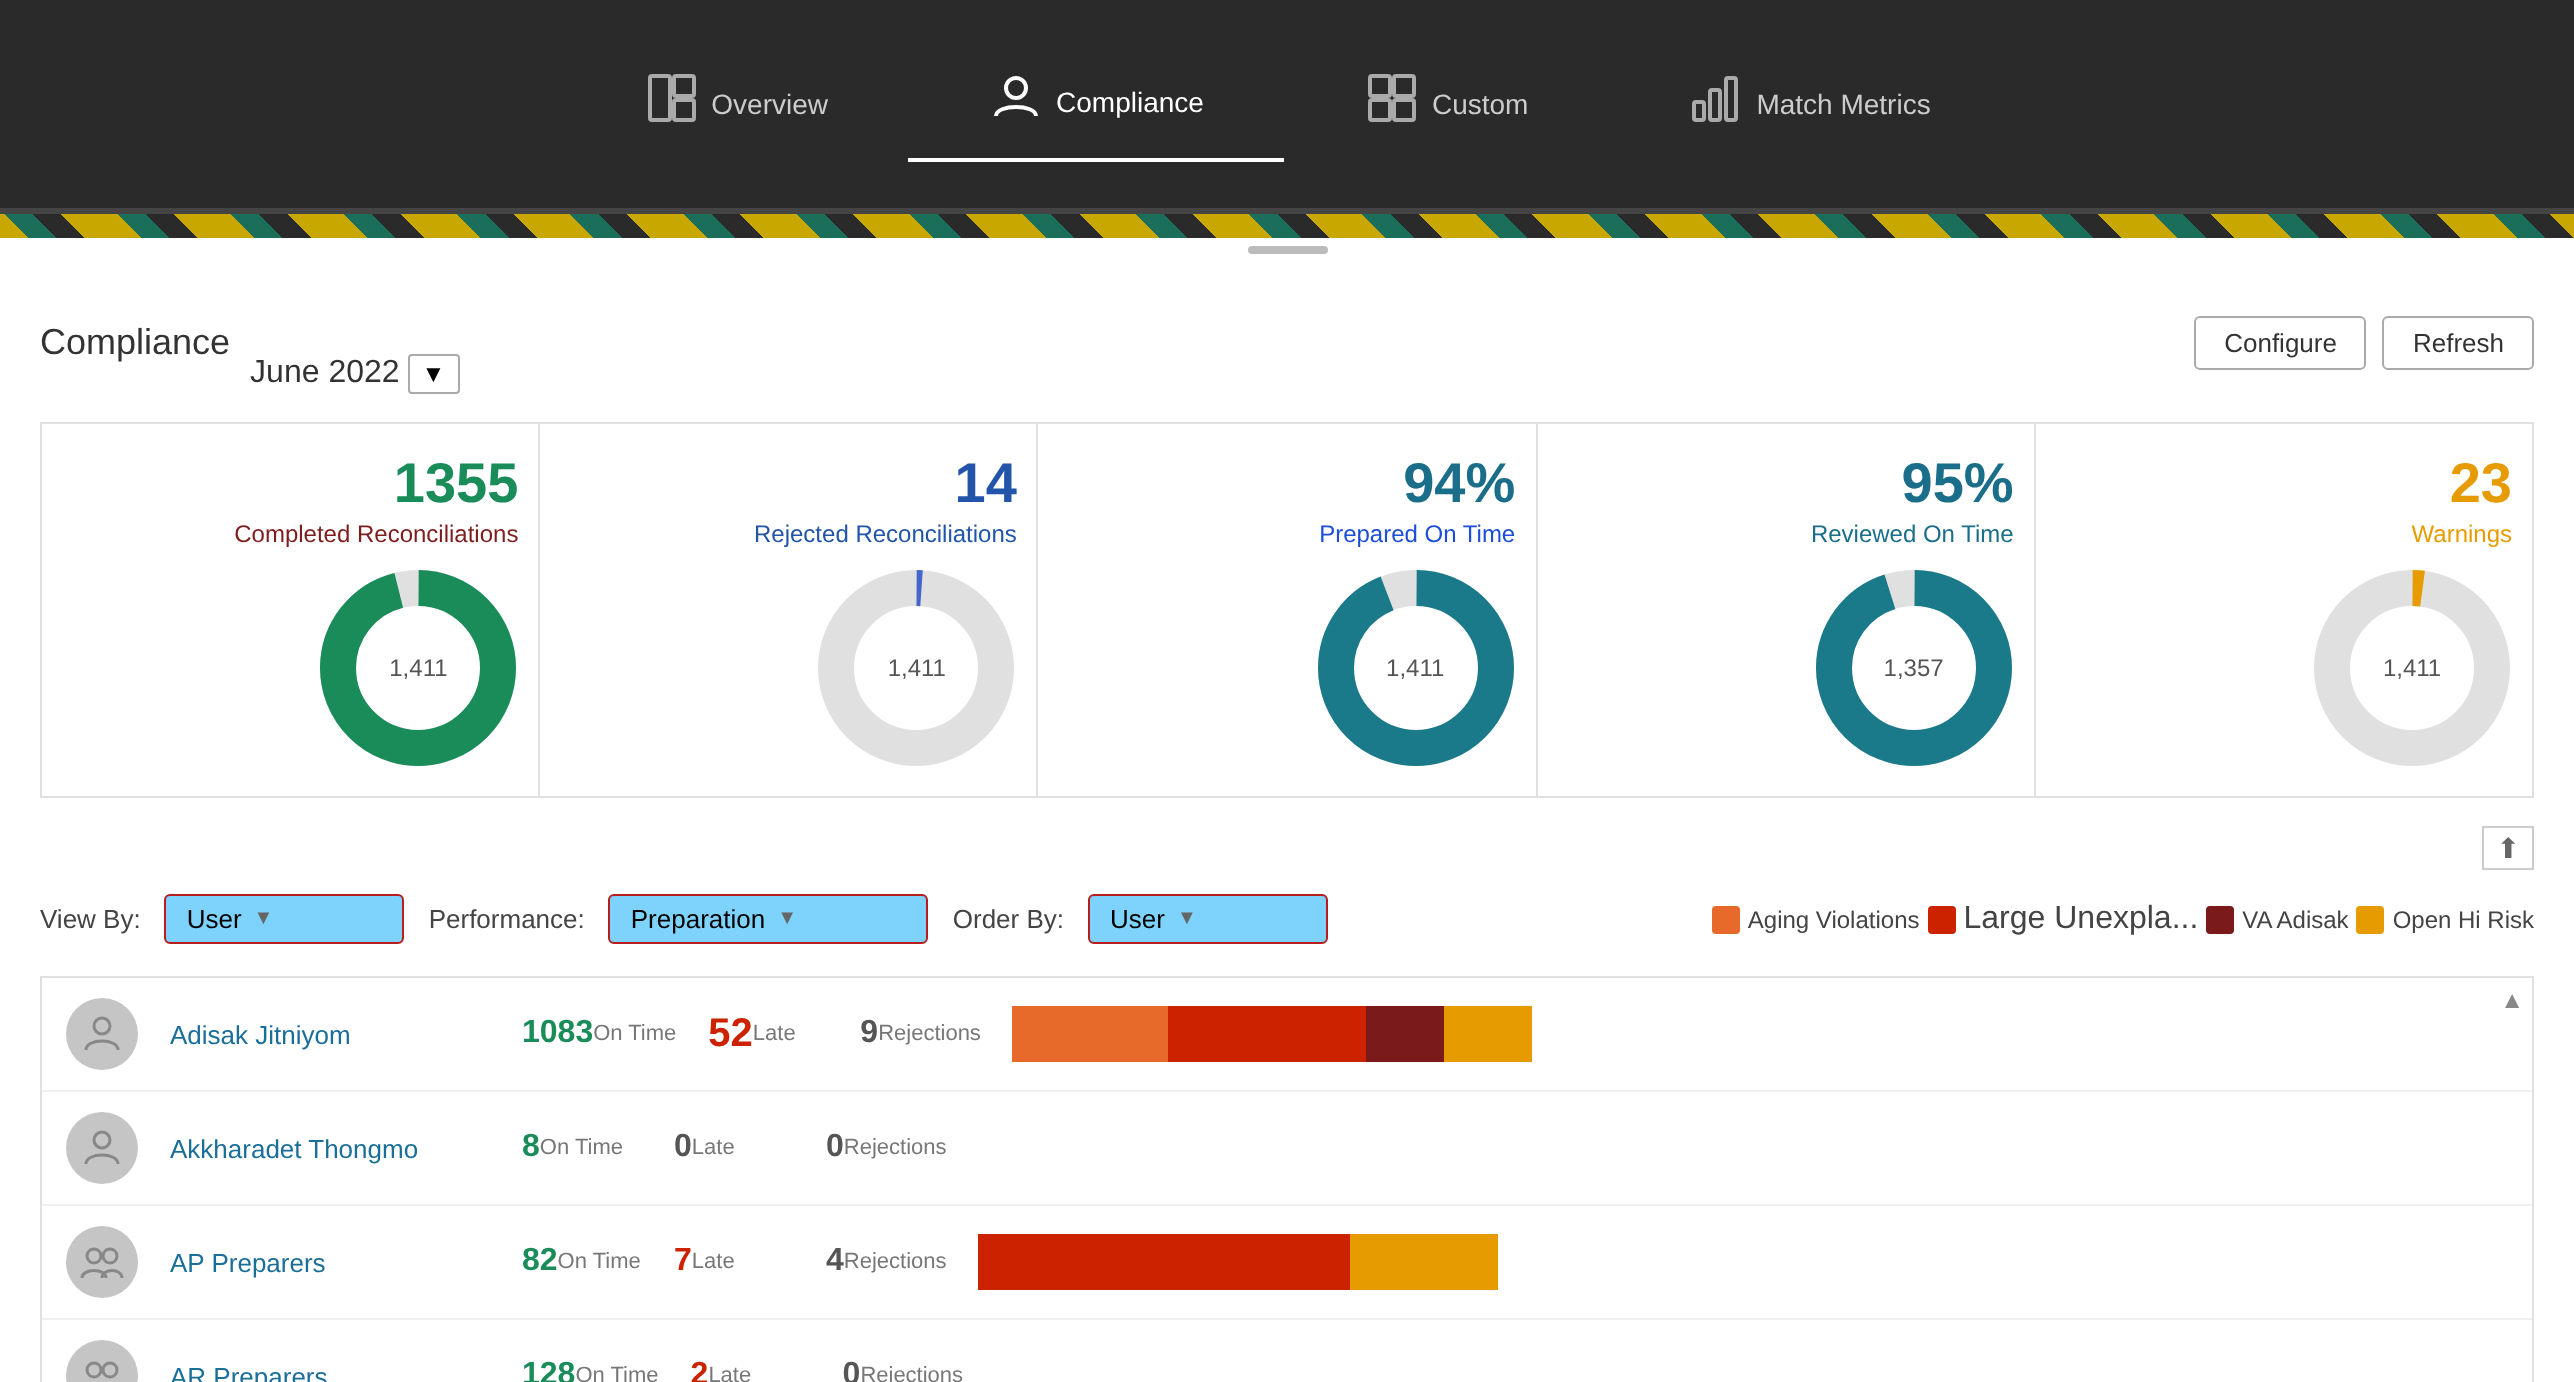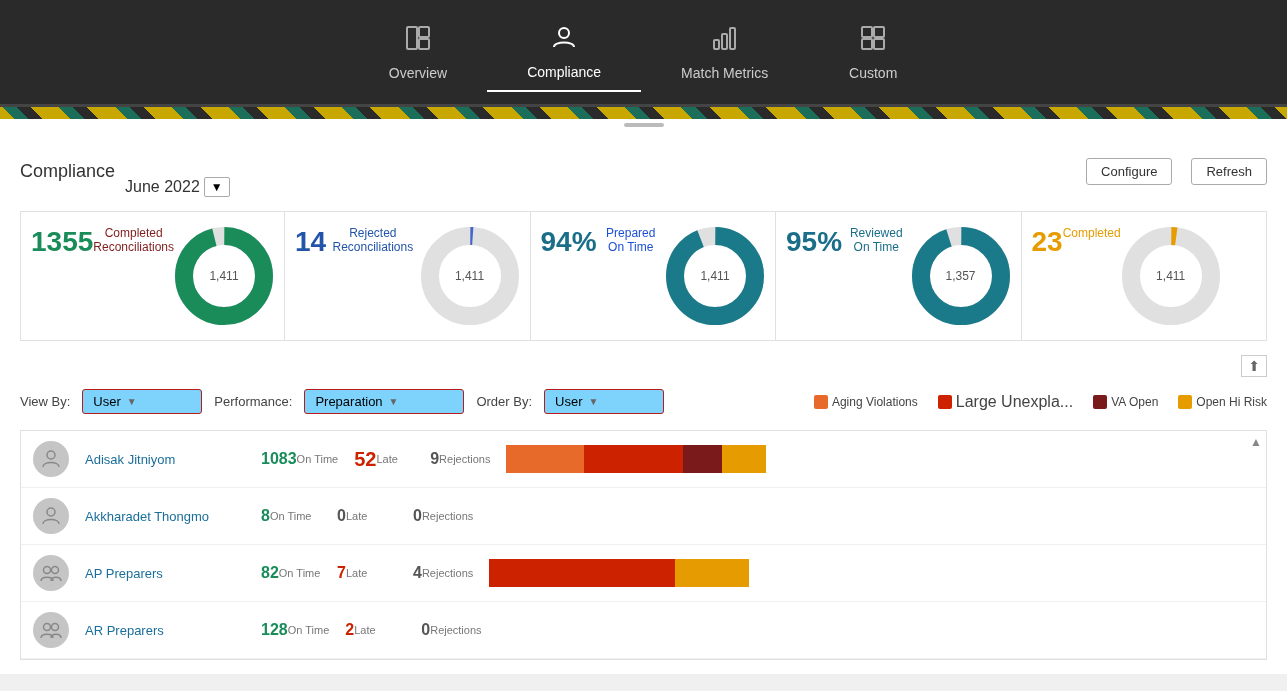--- a/index.html
+++ b/index.html
@@ -11,21 +11,21 @@
       display: flex;
       justify-content: center;
       align-items: center;
       gap: 0;
       padding: 0;
       height: 107px;
       border-bottom: 3px solid #444;
     }
     .nav-item {
       display: flex;
-      flex-direction: column;
+      flex-direction: row;
       align-items: center;
       color: #ccc;
       padding: 10px 40px;
       cursor: pointer;
       font-size: 14px;
       gap: 6px;
       min-width: 130px;
     }
     .nav-item.active { color: #fff; border-bottom: 2px solid #fff; }
     .nav-icon { font-size: 26px; color: #aaa; }
@@ -93,21 +93,21 @@
     .dropdown-arrow-btn {
       border: 1px solid #aaa;
       background: #fff;
       padding: 2px 6px;
       cursor: pointer;
       font-size: 12px;
       border-radius: 2px;
     }
     .header-right {
       display: flex;
-      gap: 19px;
+      gap: 8px;
     }
     .btn-outline {
       border: 1px solid #aaa;
       background: #fff;
       padding: 5px 14px;
       cursor: pointer;
       font-size: 13px;
       border-radius: 3px;
       color: #333;
     }
@@ -117,22 +117,22 @@
       display: flex;
       gap: 0;
       border: 1px solid #e0e0e0;
       margin-bottom: 14px;
     }
     .metric-card {
       flex: 1;
       border-right: 1px solid #e0e0e0;
       padding: 14px 10px;
       display: flex;
-      flex-direction: row;
-      align-items: flex-start;
+      flex-direction: column;
+      align-items: flex-end;
       background: #fff;
     }
     .metric-card:last-child { border-right: none; }
     .metric-value {
       font-size: 28px;
       font-weight: bold;
       margin-bottom: 2px;
     }
     .metric-label {
       font-size: 12px;
@@ -182,21 +182,21 @@
     }
     .select-dropdown-wide {
       min-width: 160px;
     }
     .caret { font-size: 10px; color: #666; }
 
     
     .legend {
       display: flex;
       align-items: center;
-      gap: 20px;
+      gap: 4px;
       margin-left: auto;
       font-size: 12px;
     }
     .legend-item {
       display: flex;
       align-items: center;
       gap: 4px;
     }
     .legend-dot {
       width: 14px;
@@ -288,37 +288,37 @@
       <svg width="28" height="28" viewBox="0 0 28 28" fill="none">
         <circle cx="14" cy="10" r="5" stroke="#fff" stroke-width="2" fill="none"></circle>
         <path d="M4 24 C4 18 24 18 24 24" stroke="#fff" stroke-width="2" fill="none"></path>
       </svg>
     </span>
     <span style="color:#fff;">Compliance</span>
   </div>
   <div class="nav-item">
     <span class="nav-icon">
       <svg width="28" height="28" viewBox="0 0 28 28" fill="none">
-        <rect x="3" y="16" width="5" height="9" rx="1" stroke="#aaa" stroke-width="2" fill="none"></rect>
-        <rect x="11" y="10" width="5" height="15" rx="1" stroke="#aaa" stroke-width="2" fill="none"></rect>
-        <rect x="19" y="4" width="5" height="21" rx="1" stroke="#aaa" stroke-width="2" fill="none"></rect>
-      </svg>
-    </span>
-    <span>Match Metrics</span>
-  </div>
-  <div class="nav-item">
-    <span class="nav-icon">
-      <svg width="28" height="28" viewBox="0 0 28 28" fill="none">
         <rect x="3" y="3" width="10" height="10" rx="1" stroke="#aaa" stroke-width="2" fill="none"></rect>
         <rect x="15" y="3" width="10" height="10" rx="1" stroke="#aaa" stroke-width="2" fill="none"></rect>
         <rect x="3" y="15" width="10" height="10" rx="1" stroke="#aaa" stroke-width="2" fill="none"></rect>
         <rect x="15" y="15" width="10" height="10" rx="1" stroke="#aaa" stroke-width="2" fill="none"></rect>
       </svg>
     </span>
     <span>Custom</span>
+  </div>
+  <div class="nav-item">
+    <span class="nav-icon">
+      <svg width="28" height="28" viewBox="0 0 28 28" fill="none">
+        <rect x="3" y="16" width="5" height="9" rx="1" stroke="#aaa" stroke-width="2" fill="none"></rect>
+        <rect x="11" y="10" width="5" height="15" rx="1" stroke="#aaa" stroke-width="2" fill="none"></rect>
+        <rect x="19" y="4" width="5" height="21" rx="1" stroke="#aaa" stroke-width="2" fill="none"></rect>
+      </svg>
+    </span>
+    <span>Match Metrics</span>
   </div>
 </nav>
 
 <div class="deco-band"></div>
 
 <div class="handle-bar">
   <div class="handle-pill"></div>
 </div>
 
 <div class="main-content">
@@ -381,21 +381,21 @@
       <svg width="100" height="100" viewBox="0 0 100 100">
         <circle cx="50" cy="50" r="40" fill="none" stroke="#e0e0e0" stroke-width="18"></circle>
         <circle cx="50" cy="50" r="40" fill="none" stroke="#1a7a8a" stroke-width="18" stroke-dasharray="238.76104167282426 12.566370614359187" stroke-dashoffset="62.83185307179586" stroke-linecap="butt"></circle>
         <circle cx="50" cy="50" r="24" fill="white"></circle>
       </svg>
       <div class="donut-center-text">1,357</div>
     </div>
   </div>
       <div class="metric-card">
     <div class="metric-value" style="color:#e69c00">23</div>
-    <div class="metric-label" style="color:#e69c00">Completed</div>
+    <div class="metric-label" style="color:#e69c00">Warnings</div>
     <div class="donut-container">
       <svg width="100" height="100" viewBox="0 0 100 100">
         <circle cx="50" cy="50" r="40" fill="none" stroke="#e0e0e0" stroke-width="18"></circle>
         <circle cx="50" cy="50" r="40" fill="none" stroke="#e69c00" stroke-width="18" stroke-dasharray="5.026548245743669 246.30086404143978" stroke-dashoffset="62.83185307179586" stroke-linecap="butt"></circle>
         <circle cx="50" cy="50" r="24" fill="white"></circle>
       </svg>
       <div class="donut-center-text">1,411</div>
     </div>
   </div>
     </div>
@@ -424,21 +424,21 @@
         <div class="legend-item">
     <div class="legend-dot" style="background:#e86a2a"></div>
     <span style="font-size:12px;color:#444;">Aging Violations</span>
   </div>
         <div class="legend-item">
     <div class="legend-dot" style="background:#cc2200"></div>
     <span style="font-size:16px;color:#444;">Large Unexpla...</span>
   </div>
         <div class="legend-item">
     <div class="legend-dot" style="background:#7a1a1a"></div>
-    <span style="font-size:12px;color:#444;">VA Open</span>
+    <span style="font-size:12px;color:#444;">VA Adisak</span>
   </div>
         <div class="legend-item">
     <div class="legend-dot" style="background:#e69c00"></div>
     <span style="font-size:12px;color:#444;">Open Hi Risk</span>
   </div>
       </div>
   </div>
 
   <div class="table-area">
     <div class="table-scroll" id="table-body">

